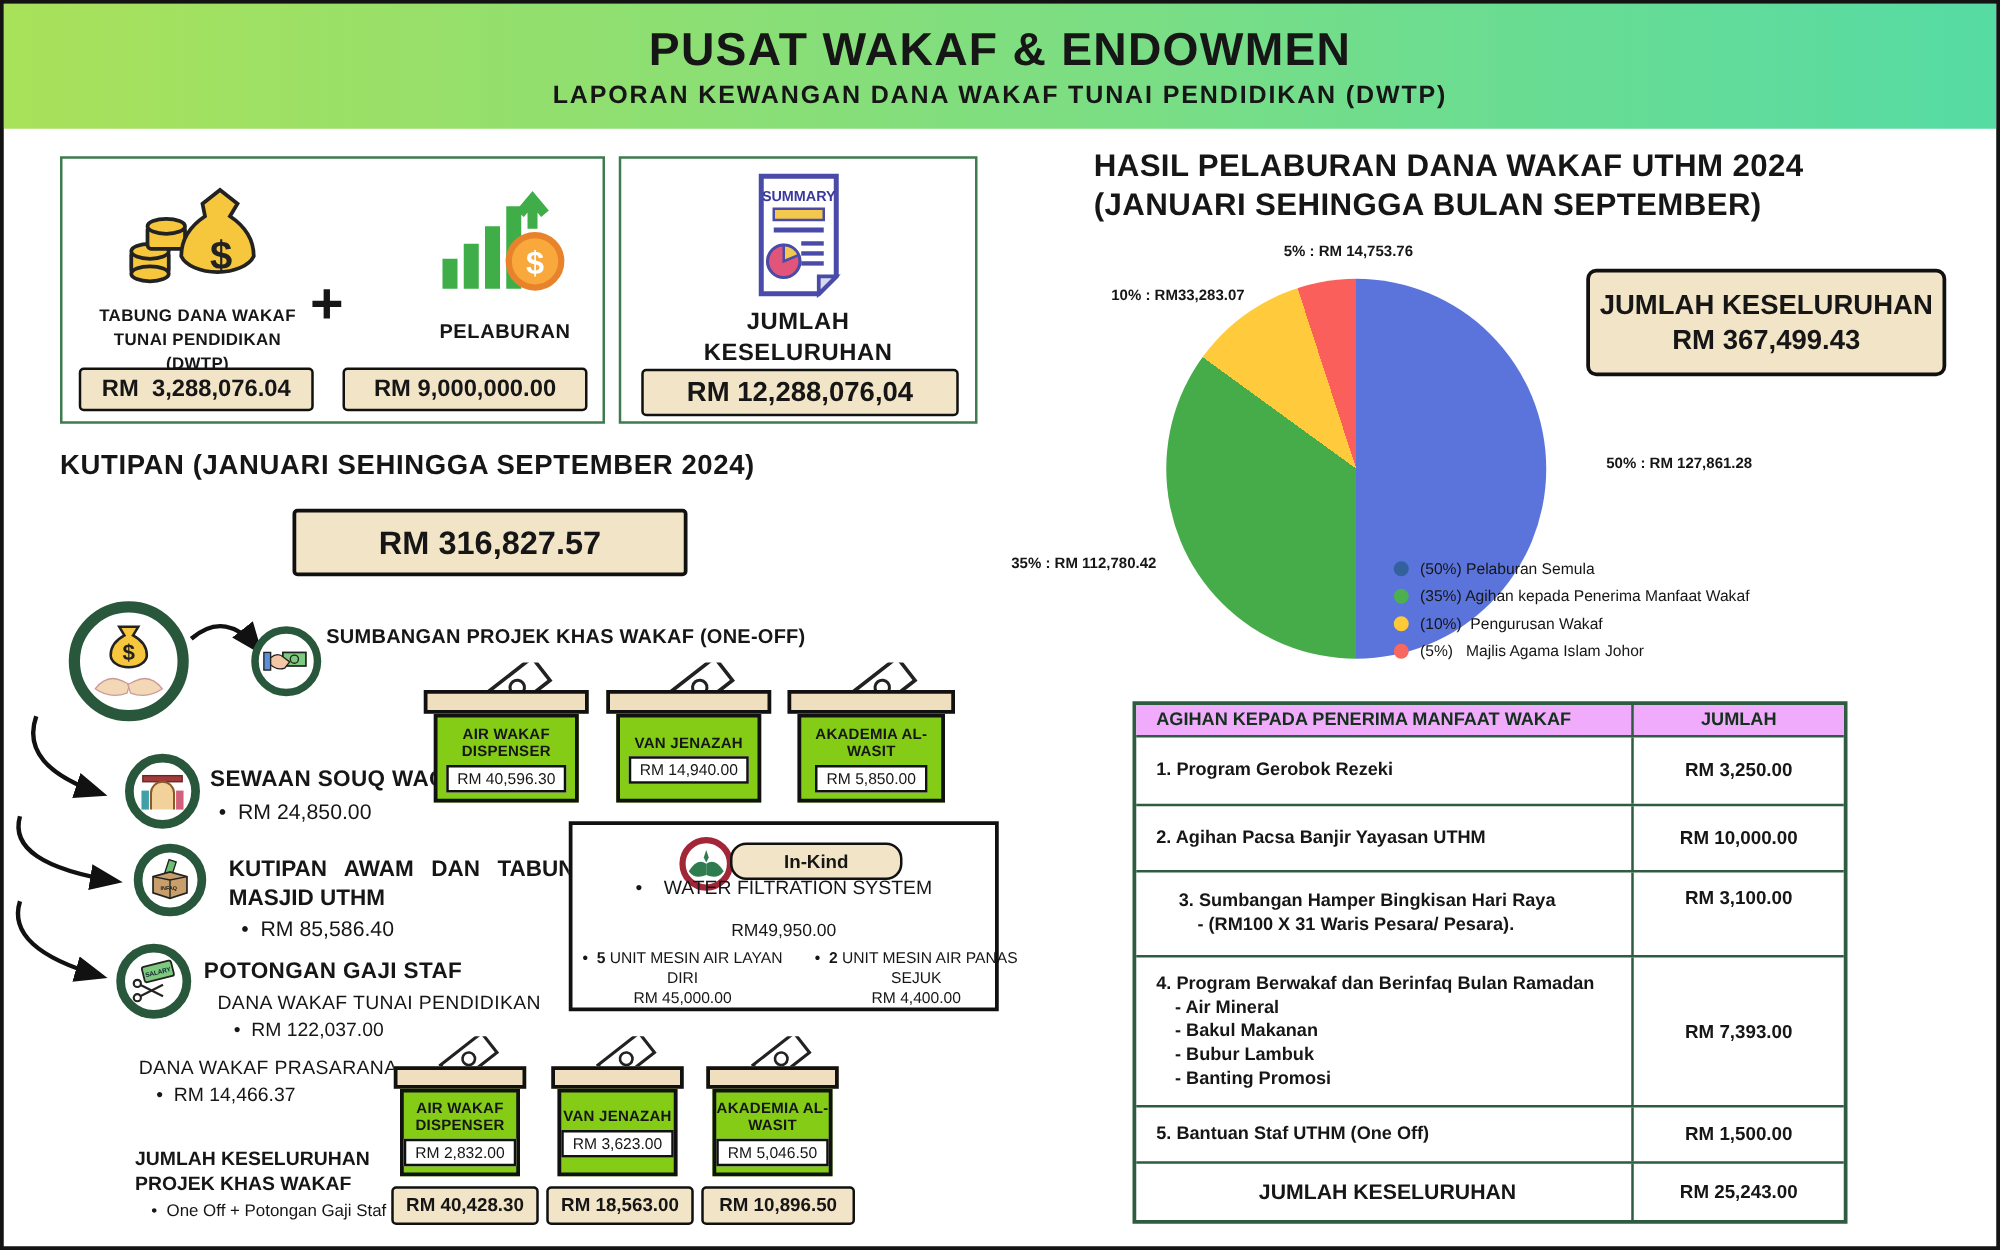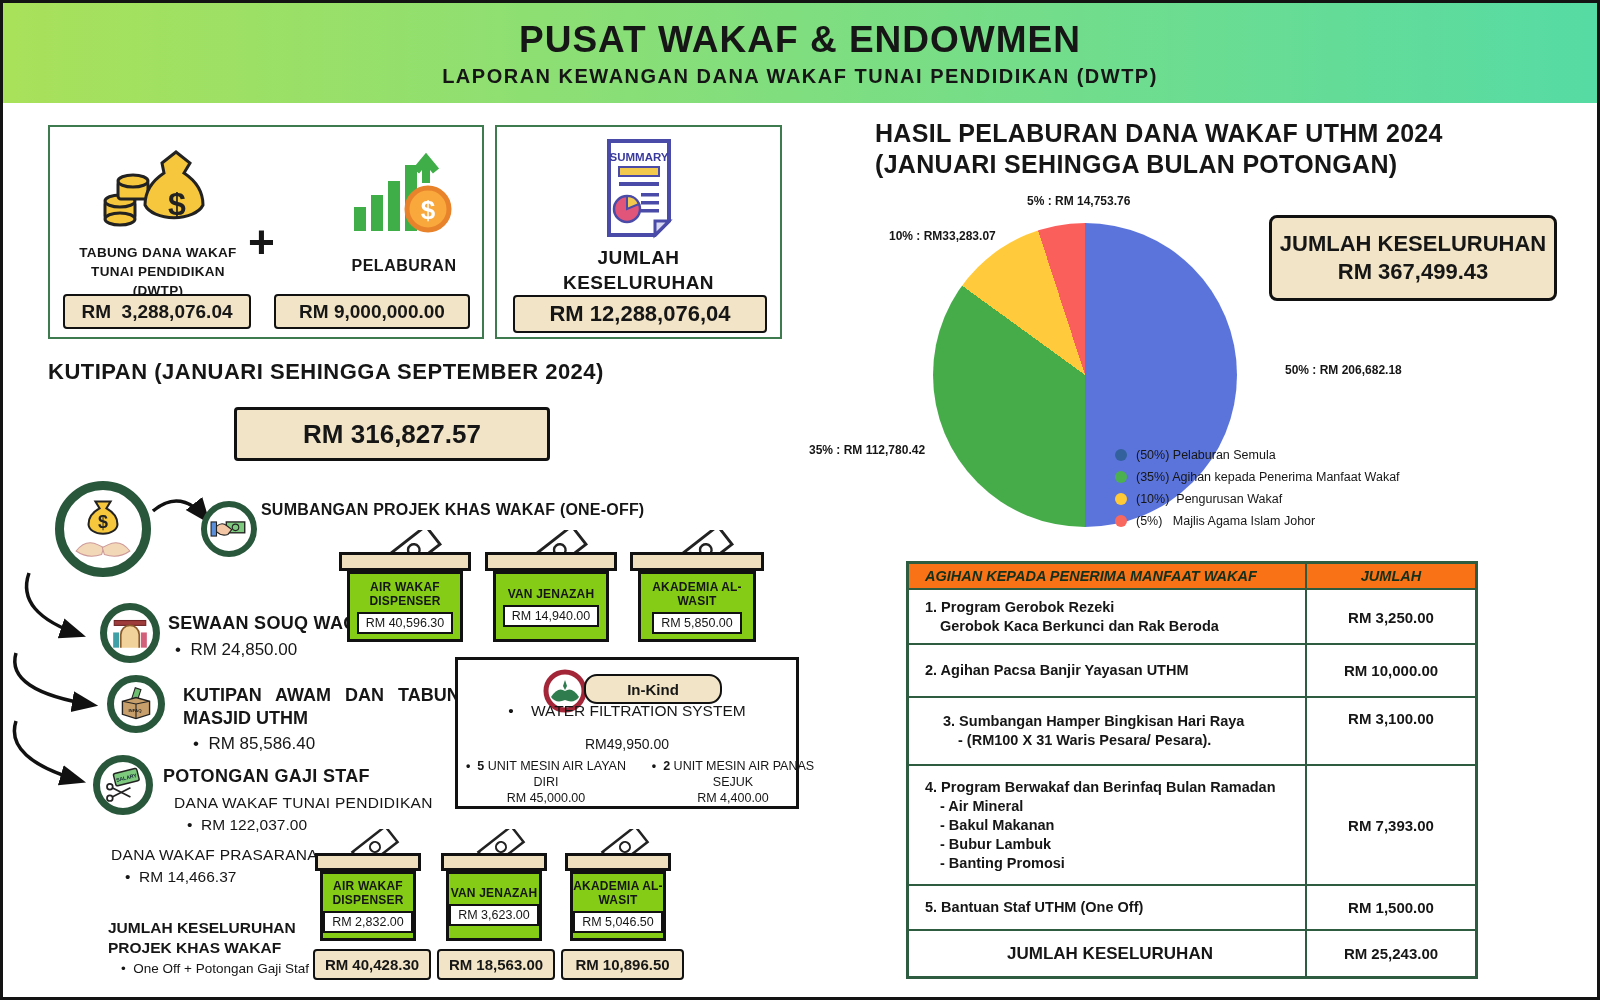--- a/index.html
+++ b/index.html
@@ -22,21 +22,21 @@
   .lg .lid{top:22px;height:19px;}
   .lg .dbody{top:41px;height:71px;left:8px;right:8px;}
   .sm .lid{top:24px;height:18px;}
   .sm .dbody{top:42px;height:70px;left:5px;right:5px;}
   .dlabel{font-weight:800;font-size:12px;text-align:center;line-height:14px;letter-spacing:.2px;}
   .damount{border:2px solid #111;font-size:12.5px;font-weight:500;padding:2px 7px;background:#fff;white-space:nowrap;}
   .bullet{font-weight:500;}
   .tbl{border:3px solid #2E5C40;box-sizing:border-box;}
   .trow{display:grid;grid-template-columns:1fr 168px;border-top:2px solid #2E5C40;box-sizing:border-box;}
   .trow:first-child{border-top:none;}
-  .thead{background:#f97316;font-style:italic;}
+  .thead{background:#f0abfc;}
   .thead .c1{font-weight:800;font-size:14.5px;color:#14301C;padding:4px 0 4px 16px;}
   .thead .c2{font-weight:800;font-size:14.5px;color:#14301C;text-align:center;align-self:center;}
   .c1{padding:8px 10px 8px 16px;border-right:2px solid #2E5C40;display:flex;flex-direction:column;justify-content:center;}
   .c2{display:flex;align-items:center;justify-content:center;font-weight:700;font-size:15px;}
   .iline{font-weight:700;font-size:14.5px;line-height:19px;}
   .ind{padding-left:15px;}
   .legend-dot{display:inline-block;width:12px;height:12px;border-radius:50%;margin-right:9px;flex:0 0 auto;}
   .lgnd{display:flex;align-items:center;font-size:12.5px;font-weight:500;white-space:pre;}
   .callout{font-weight:700;font-size:12px;white-space:nowrap;}
 </style>
@@ -287,25 +287,25 @@
       <div class="dlabel">AKADEMIA AL-WASIT</div>
       <div class="damount">RM 5,046.50</div>
     </div>
   </div>
 
   <div class="abs chip" style="left:310px;top:946px;width:114px;height:27px;font-size:15px;">RM 40,428.30</div>
   <div class="abs chip" style="left:434px;top:946px;width:114px;height:27px;font-size:15px;">RM 18,563.00</div>
   <div class="abs chip" style="left:558px;top:946px;width:119px;height:27px;font-size:15px;">RM 10,896.50</div>
 
   <div class="abs b800" style="left:872px;top:116px;font-size:25px;letter-spacing:.3px;">HASIL PELABURAN DANA WAKAF UTHM 2024</div>
-  <div class="abs b800" style="left:872px;top:147px;font-size:25px;letter-spacing:.3px;">(JANUARI SEHINGGA BULAN POTONGAN)</div>
+  <div class="abs b800" style="left:872px;top:147px;font-size:25px;letter-spacing:.3px;">(JANUARI SEHINGGA BULAN SEPTEMBER)</div>
 
   <div class="abs callout" style="left:1024px;top:191px;">5% : RM 14,753.76</div>
   <div class="abs callout" style="left:886px;top:226px;">10% : RM33,283.07</div>
-  <div class="abs callout" style="left:1282px;top:360px;">50% : RM 206,682.18</div>
+  <div class="abs callout" style="left:1282px;top:360px;">50% : RM 127,861.28</div>
   <div class="abs callout" style="left:806px;top:440px;">35% : RM 112,780.42</div>
 
   <div class="abs" style="left: 930px; top: 220px; width: 304px; height: 304px; border-radius: 50%; background: conic-gradient(rgb(91, 116, 219) 0%, rgb(91, 116, 219) 50%, rgb(69, 172, 73) 50%, rgb(69, 172, 73) 85%, rgb(255, 203, 61) 85%, rgb(255, 203, 61) 95%, rgb(251, 95, 92) 95%, rgb(251, 95, 92) 100%);"></div>
 
   <div class="abs chip" style="left:1266px;top:212px;width:282px;height:80px;border-width:3.5px;border-radius:8px;flex-direction:column;gap:2px;font-size:22px;">
     <div>JUMLAH KESELURUHAN</div>
     <div>RM 367,499.43</div>
   </div>
 
   <div class="abs lgnd" style="left:1112px;top:445px;">
@@ -326,21 +326,20 @@
   </div>
 
   <div class="abs tbl" style="left:903px;top:558px;width:572px;">
     <div class="trow thead">
       <div class="c1" style="border-right:2px solid #2E5C40;padding:4px 0 4px 16px;">AGIHAN KEPADA PENERIMA MANFAAT WAKAF</div>
       <div class="c2" style="font-weight:800;">JUMLAH</div>
     </div>
     <div class="trow" style="height:55px;">
       <div class="c1">
         <div class="iline">1. Program Gerobok Rezeki</div>
-        <div class="iline ind">Gerobok Kaca Berkunci dan Rak Beroda</div>
       </div>
       <div class="c2">RM 3,250.00</div>
     </div>
     <div class="trow" style="height:53px;">
       <div class="c1">
         <div class="iline">2. Agihan Pacsa Banjir Yayasan UTHM</div>
       </div>
       <div class="c2">RM 10,000.00</div>
     </div>
     <div class="trow" style="height:68px;padding-left:18px;">

